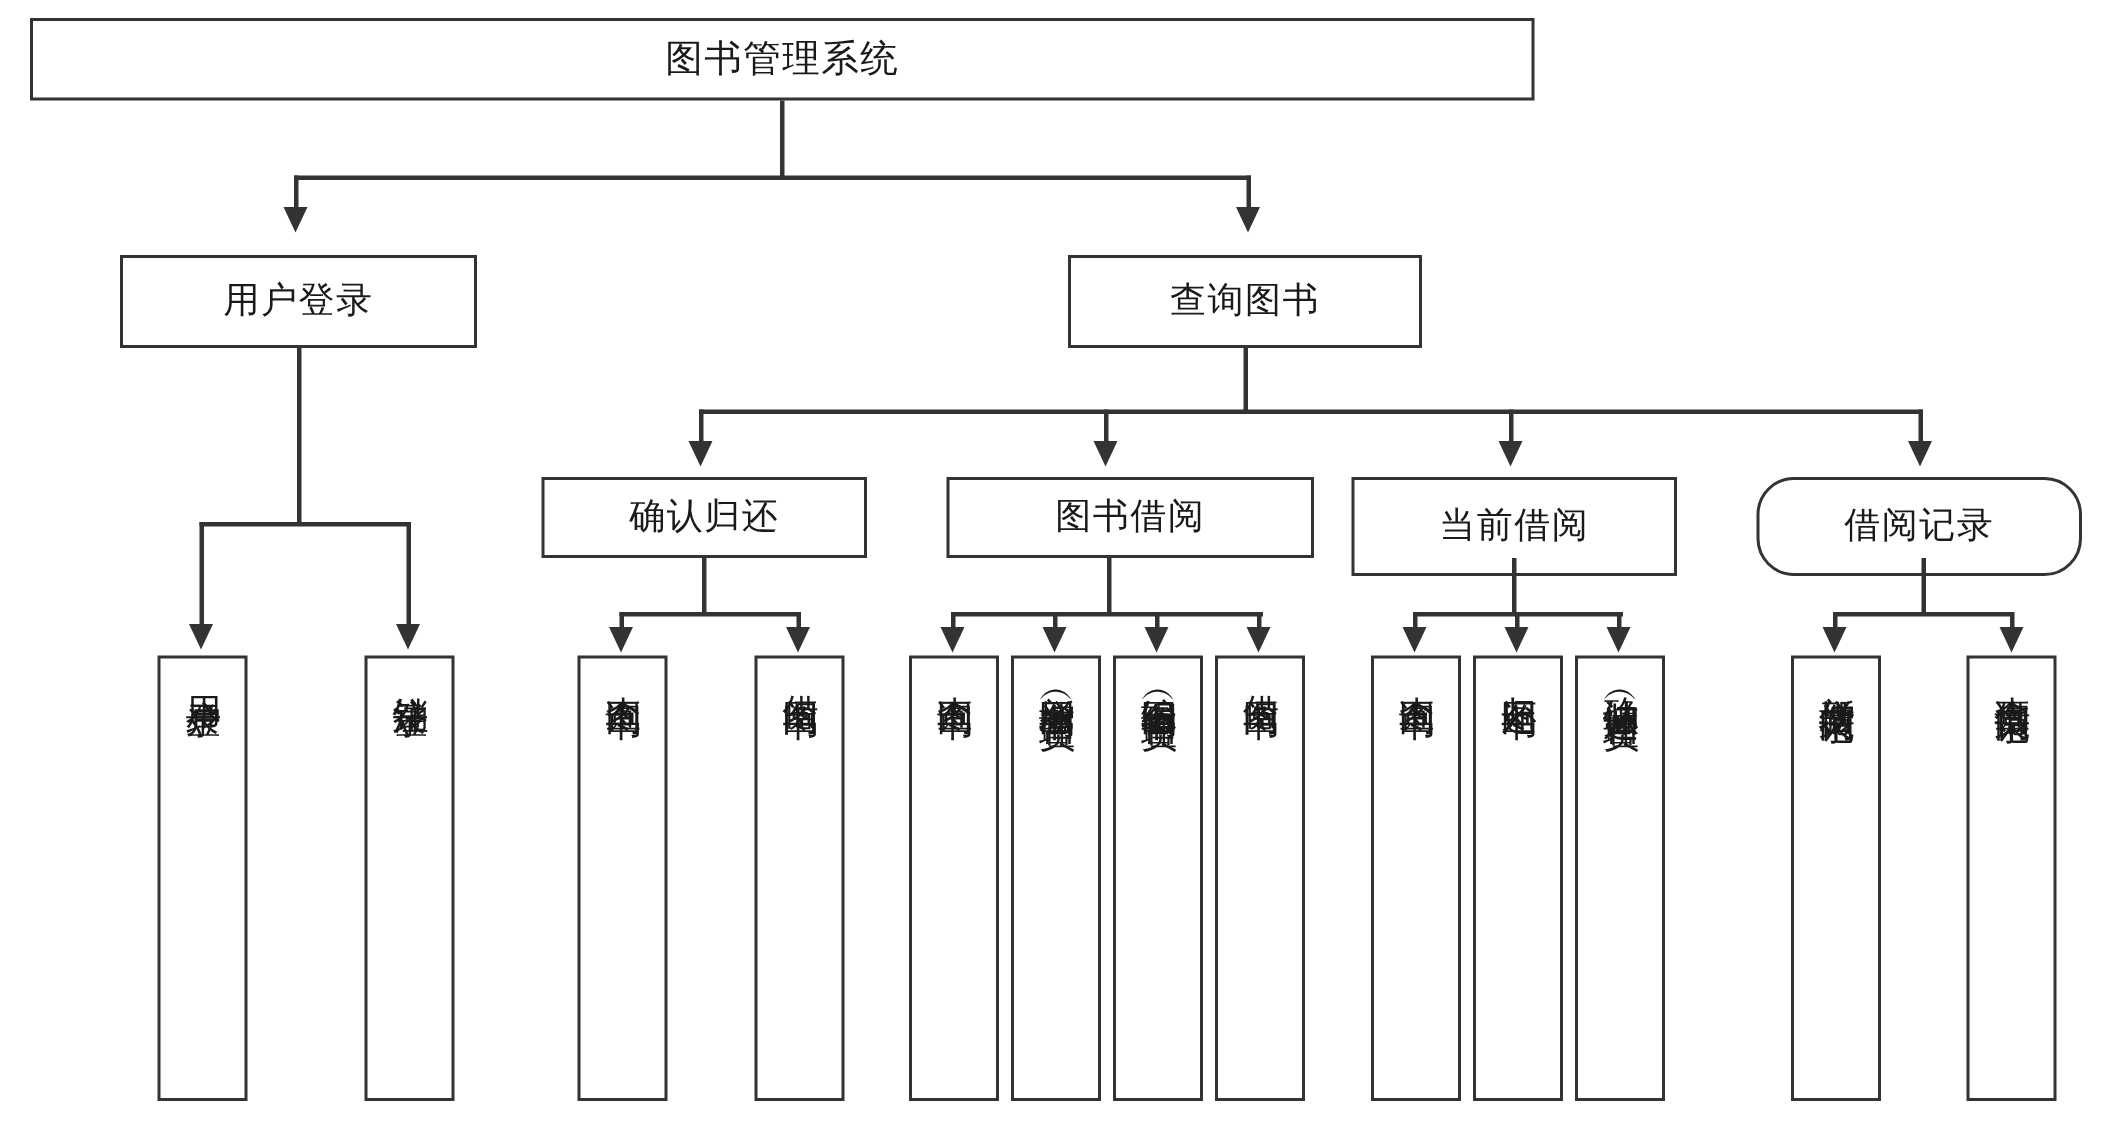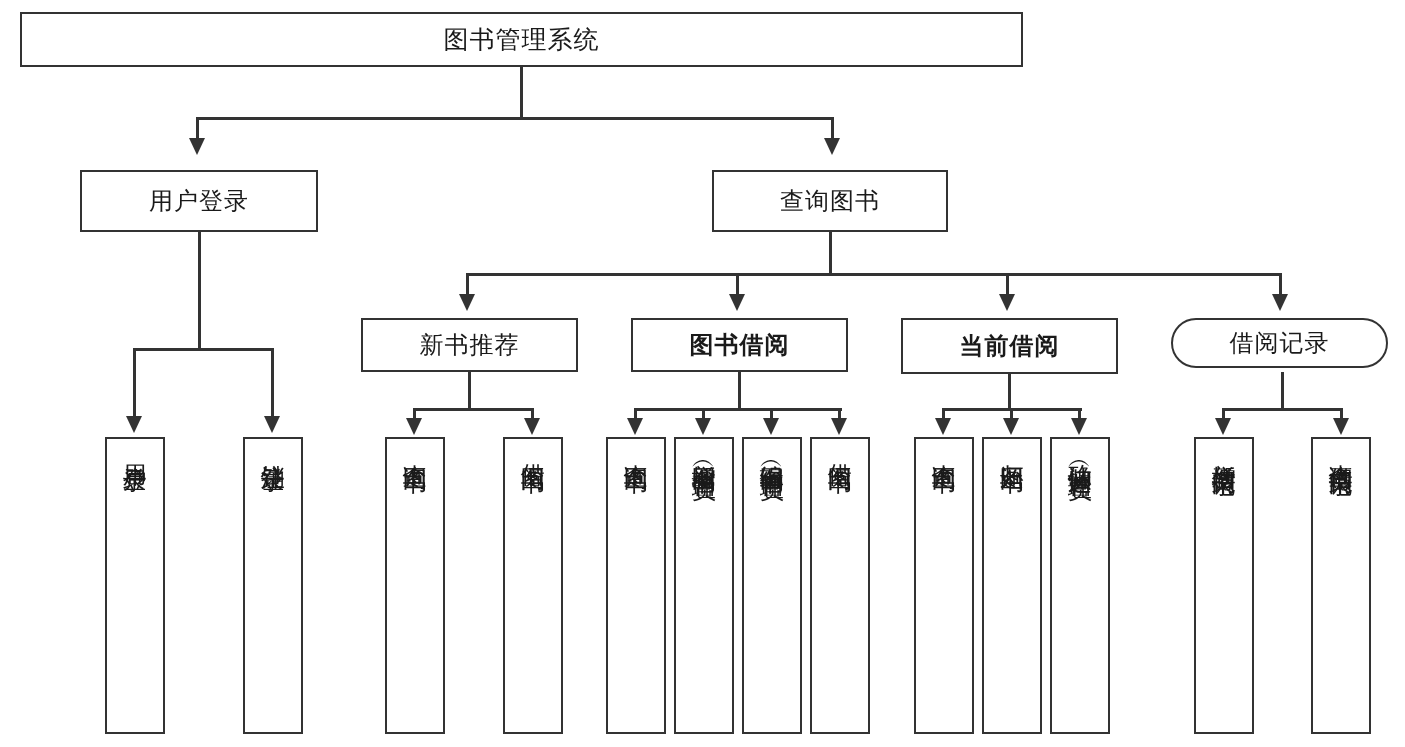--- a/index.html
+++ b/index.html
@@ -120,29 +120,29 @@
   <div class="vline" style="left:466px; top:273px; height:23px;"></div>
   <div class="arrow" style="left:459px; top:294px;"></div>
   <div class="vline" style="left:736px; top:273px; height:23px;"></div>
   <div class="arrow" style="left:729px; top:294px;"></div>
   <div class="vline" style="left:1006px; top:273px; height:23px;"></div>
   <div class="arrow" style="left:999px; top:294px;"></div>
   <div class="vline" style="left:1279px; top:273px; height:23px;"></div>
   <div class="arrow" style="left:1272px; top:294px;"></div>
 
   <div class="node horiz" style="left:361px; top:318px; width:217px; height:54px;">
-    <span>新书推荐</span>
-  </div>
-  <div class="node horiz" style="left:631px; top:318px; width:217px; height:54px;font-weight:bold;">
+    <span>确认归还</span>
+  </div>
+  <div class="node horiz" style="left:631px; top:318px; width:245px; height:54px;">
     <span>图书借阅</span>
   </div>
-  <div class="node horiz" style="left:901px; top:318px; width:217px; height:56px;font-weight:bold;">
+  <div class="node horiz" style="left:901px; top:318px; width:217px; height:66px;">
     <span>当前借阅</span>
   </div>
-  <div class="node horiz" style="left:1171px; top:318px; width:217px; height:50px;border-radius:25px;">
+  <div class="node horiz" style="left:1171px; top:318px; width:217px; height:66px;border-radius:25px;">
     <span>借阅记录</span>
   </div>
 
   <div class="vline" style="left:468px; top:372px; height:38px;"></div>
   <div class="hline" style="left:413px; top:408px; width:120px; height:2.5px;"></div>
   <div class="vline" style="left:413px; top:408px; height:12px;"></div>
   <div class="arrow" style="left:406px; top:418px;"></div>
   <div class="vline" style="left:531px; top:408px; height:12px;"></div>
   <div class="arrow" style="left:524px; top:418px;"></div>
 

